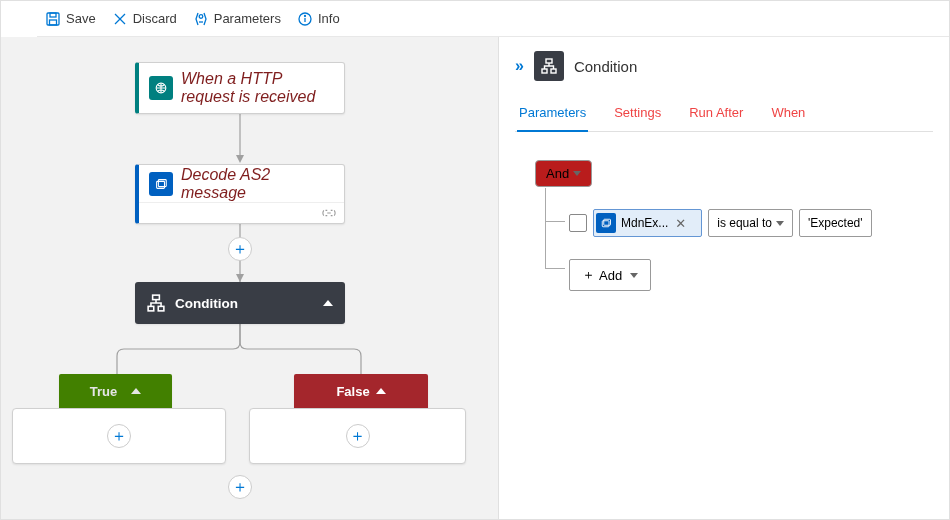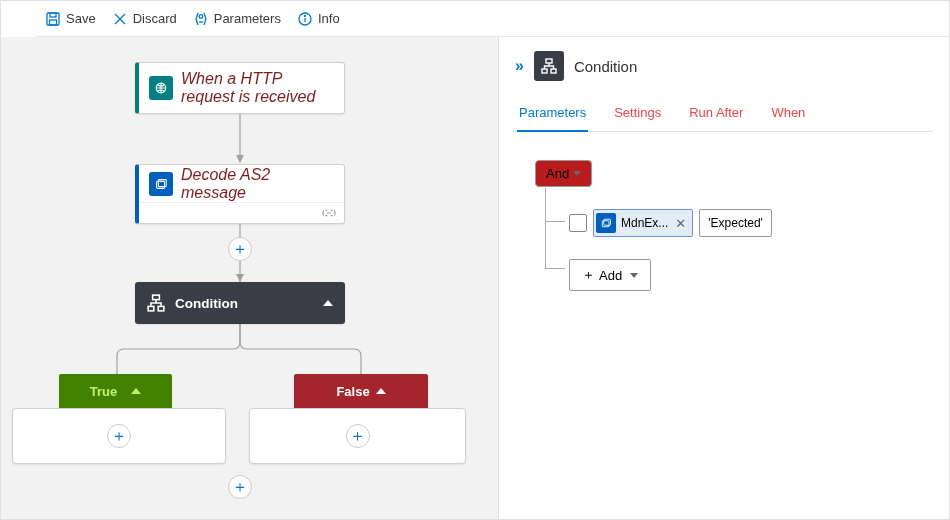--- a/index.html
+++ b/index.html
@@ -14,21 +14,21 @@
 .canvas { flex: 1; background: #f2f2f2; position: relative; border-right: 1px solid #e0e0e0; overflow: hidden; }
 .panel { width: 450px; background: #fff; padding: 14px 16px; }
 
 
 .node { position: absolute; background: #fff; border: 1px solid #d0d0d0; border-radius: 3px; box-shadow: 0 1px 2px rgba(0,0,0,0.08); }
 .node-http { left: 134px; top: 25px; width: 210px; height: 52px; border-left: 4px solid #008080; padding: 8px 10px; display: flex; align-items: center; gap: 8px; }
 .node-as2 { left: 134px; top: 127px; width: 210px; height: 60px; border-left: 4px solid #0060c0; }
 .node-as2 .hdr { display: flex; align-items: center; gap: 8px; padding: 8px 10px; border-bottom: 1px solid #eee; height: 38px; }
 .node-as2 .ftr { height: 20px; display: flex; justify-content: flex-end; align-items: center; padding: 0 8px; color: #999; }
 .node-cond { left: 134px; top: 245px; width: 210px; height: 42px; background: #393d45; color: #fff; border: none; display: flex; align-items: center; padding: 0 12px; gap: 10px; border-radius: 3px; }
-.node-true { left: 58px; top: 337px; width: 113px; height: 34px; background: #428000; color: #bef264; border: none; display: flex; align-items: center; justify-content: center; gap: 14px; border-radius: 2px 2px 0 0; font-weight: 600; font-size: 13px; }
+.node-true { left: 58px; top: 337px; width: 113px; height: 34px; background: #428000; color: #e5e5e5; border: none; display: flex; align-items: center; justify-content: center; gap: 14px; border-radius: 2px 2px 0 0; font-weight: 600; font-size: 13px; }
 .node-false { left: 293px; top: 337px; width: 134px; height: 34px; background: #a4262c; color: #fff; border: none; display: flex; align-items: center; justify-content: center; gap: 6px; border-radius: 2px 2px 0 0; font-weight: 600; font-size: 13px; }
 .node-box-true { left: 11px; top: 371px; width: 214px; height: 56px; border-radius: 4px; display: flex; align-items: center; justify-content: center; }
 .node-box-false { left: 248px; top: 371px; width: 217px; height: 56px; border-radius: 4px; display: flex; align-items: center; justify-content: center; }
 
 .node-title { font-size: 16px; color: #7f1d1d; font-style: italic; }
 .cond-title { font-size: 13.5px; font-weight: 600; flex: 1; }
 
 .icon-sq { width: 24px; height: 24px; border-radius: 3px; display: flex; align-items: center; justify-content: center; font-size: 13px; color: #fff; flex-shrink: 0; }
 .ic-teal { background: #008080; }
 .ic-blue { background: #0060c0; }
@@ -50,21 +50,21 @@
 .collapse-arr { color: #0078d4; font-size: 16px; font-weight: bold; cursor: pointer; }
 .panel-title { font-size: 15px; color: #333; }
 .tabs { display: flex; gap: 24px; border-bottom: 1px solid #e0e0e0; margin-bottom: 28px; padding-left: 2px; }
 .tab { font-size: 13px; color: #ef4444; padding: 6px 2px 10px; cursor: pointer; }
 .tab.active { color: #0078d4; border-bottom: 2px solid #0078d4; margin-bottom: -1px; font-weight: 400; }
 
 .cond-builder { position: relative; padding-left: 20px; }
 .and-btn { border: 1px solid #999; background: #b91c1c; font-size: 13px; padding: 5px 10px; display: inline-flex; align-items: center; cursor: pointer; border-radius: 4px; }
 .row { margin-top: 22px; display: flex; align-items: center; gap: 6px; }
 .ckbx { width: 18px; height: 18px; border: 1px solid #888; border-radius: 2px; background: #fff; cursor: pointer; }
-.token { border: 1px solid #6496d4; background: #e2edf9; display: flex; align-items: center; padding: 2px 4px 2px 2px; gap: 5px; font-size: 12px; border-radius: 2px; height: 28px; }
+.token { border: 1px solid #6496d4; background: #e2edf9; display: flex; align-items: center; padding: 2px 13px 2px 2px; gap: 5px; font-size: 12px; border-radius: 2px; height: 28px; }
 .token .tk-icon { width: 20px; height: 20px; background: #0060c0; border-radius: 2px; display: flex; align-items: center; justify-content: center; color: #fff; font-size: 11px; }
 .token .tk-x { color: #666; cursor: pointer; font-size: 13px; padding: 0 2px; }
 .op { border: 1px solid #999; padding: 5px 8px; font-size: 12px; display: flex; align-items: center; border-radius: 2px; cursor: pointer; height: 28px; }
 .val { border: 1px solid #999; padding: 0 8px; font-size: 12px; height: 28px; display: flex; align-items: center; border-radius: 2px; }
 .add-btn { margin-top: 22px; border: 1px solid #999; padding: 6px 12px; font-size: 13px; display: inline-flex; align-items: center; gap: 4px; cursor: pointer; border-radius: 2px; }
 .tree-line { position: absolute; left: 30px; top: 28px; width: 24px; height: 80px; border-left: 1px solid #aaa; }
 .tree-h1 { position: absolute; left: 30px; top: 61px; width: 20px; border-top: 1px solid #aaa; }
 .tree-h2 { position: absolute; left: 30px; top: 108px; width: 20px; border-top: 1px solid #aaa; }
 </style>
 </head>
@@ -210,20 +210,24 @@
         <div class="token">
           <span class="tk-icon">
             <svg width="12" height="12" viewBox="0 0 16 16" stroke="#fff" fill="none" stroke-width="1.2">
                 <rect x="3" y="5" width="9" height="8" rx="1"></rect>
                 <rect x="5" y="3" width="9" height="8" rx="1"></rect>
               </svg>
           </span>
           <span>MdnEx...</span>
           <span class="tk-x">✕</span>
         </div>
+        <div class="op">
+          <span>is equal to</span>
+          <span class="chev-dn"></span>
+        </div>
         <div class="val">
           <span>'Expected'</span>
         </div>
       </div>
 
       <div class="add-btn" style="margin-left:34px">
         <span>＋</span>
         <span>Add</span>
         <span class="chev-dn"></span>
       </div>

